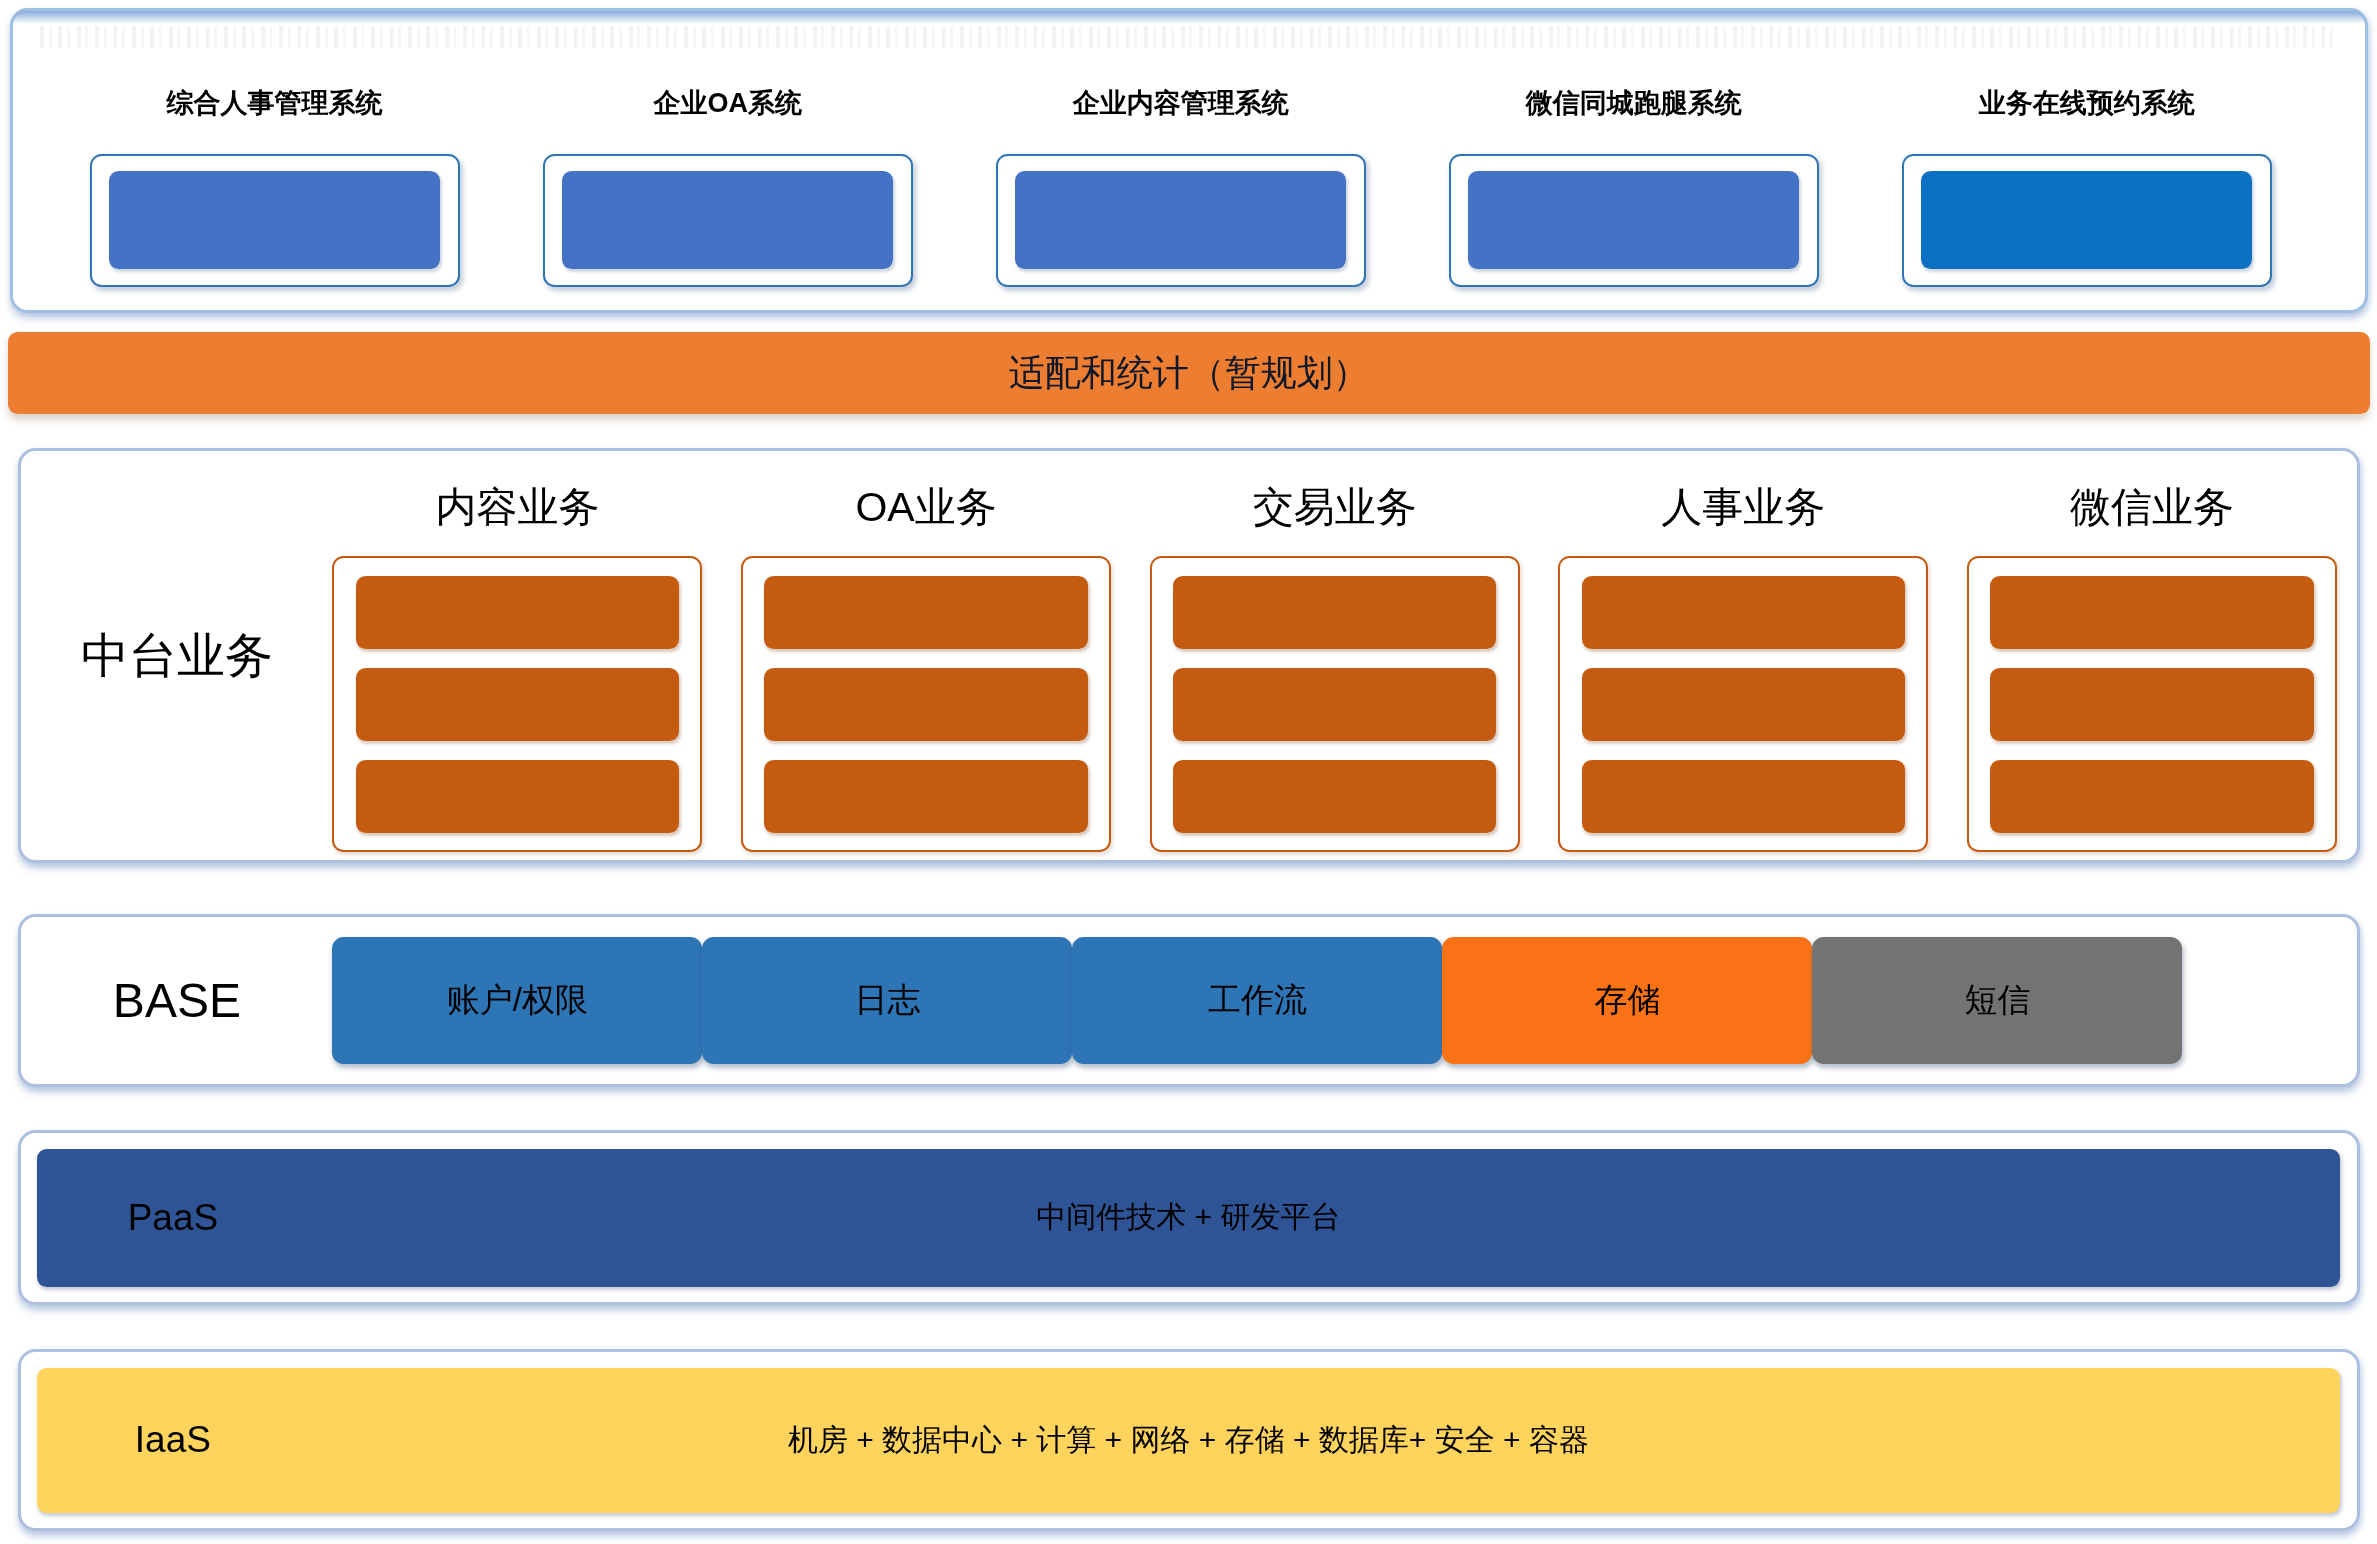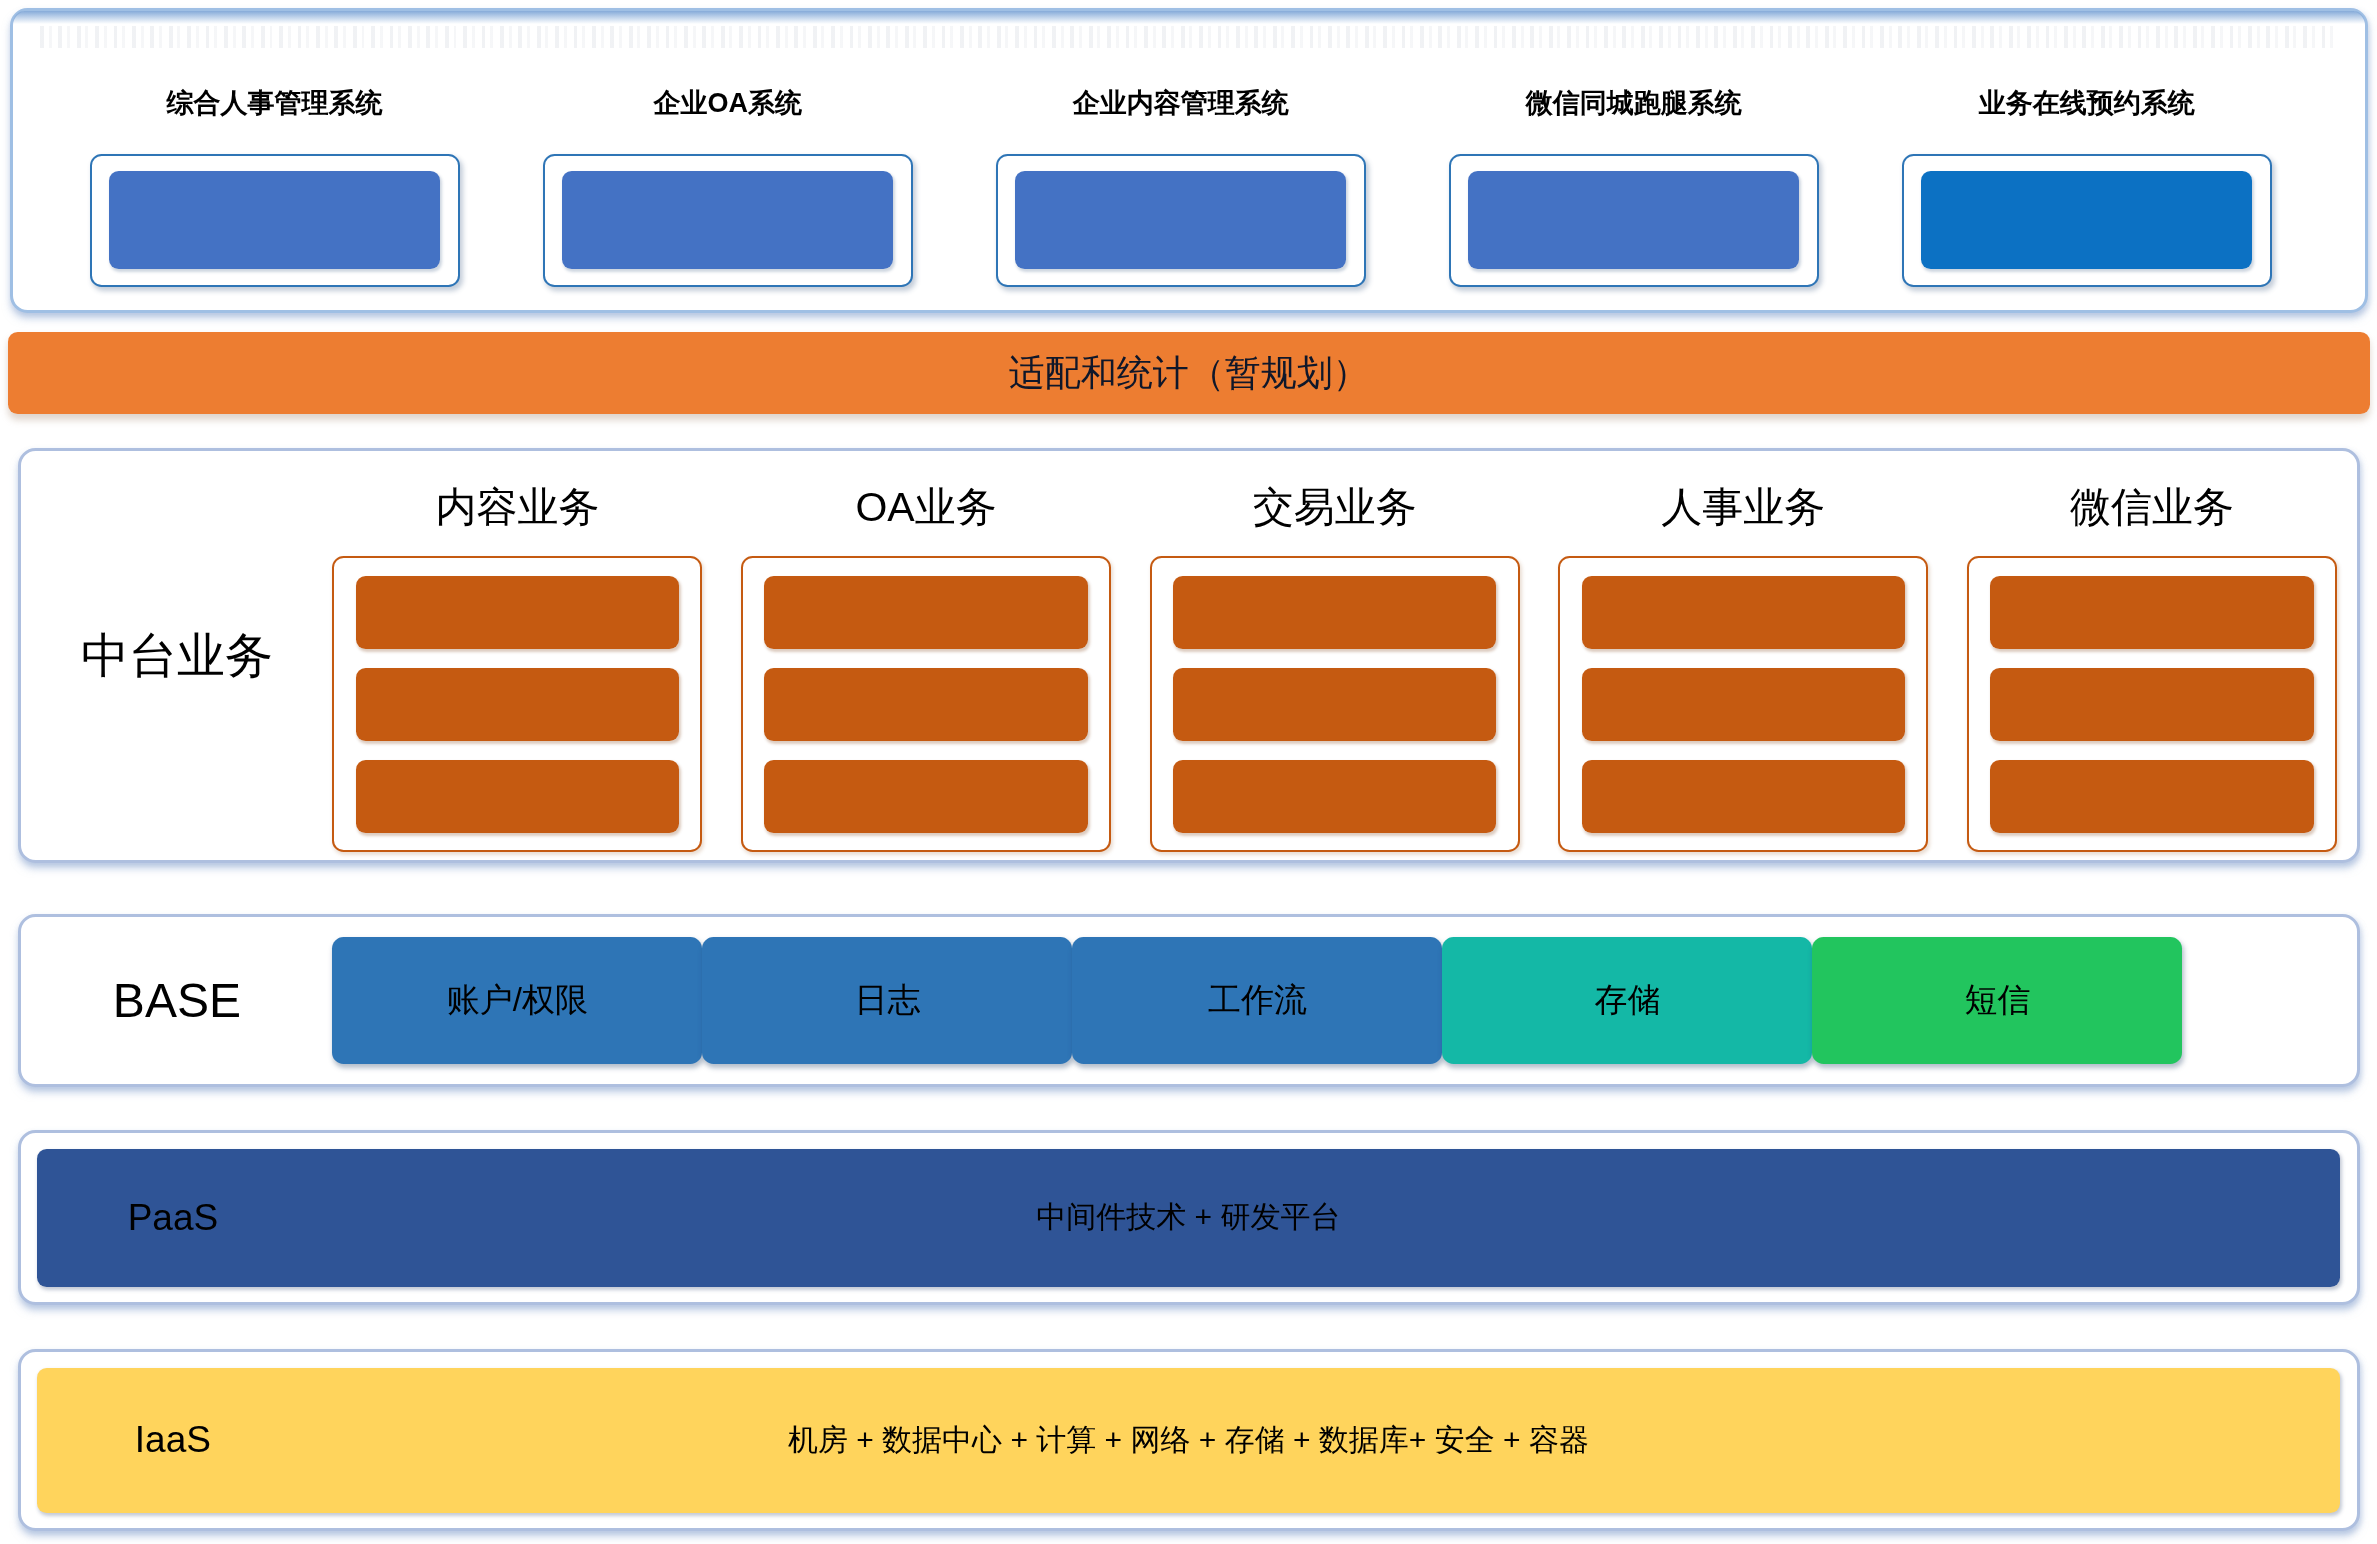--- a/index.html
+++ b/index.html
@@ -217,22 +217,22 @@
 
   </div>
 </div>
 
 <div class="frame base-layer">
   <div class="side-label">BASE</div>
   <div class="base-items">
     <div class="base-box" style="background: rgb(46, 117, 182);">账户/权限</div>
     <div class="base-box" style="background: rgb(46, 117, 182);">日志</div>
     <div class="base-box" style="background: rgb(46, 117, 182);">工作流</div>
-    <div class="base-box" style="background: #14b8a6;">存储</div>
-    <div class="base-box" style="background: #22c55e;">短信</div>
+    <div class="base-box" style="background: #f97316;">存储</div>
+    <div class="base-box" style="background: #737373;">短信</div>
   </div>
 </div>
 
 <div class="frame paas-layer">
   <div class="fill-box" style="background: rgb(47, 84, 150);">
     <div class="fill-content">中间件技术 + 研发平台</div>
     <div class="fill-label">PaaS</div>
   </div>
 </div>
 

